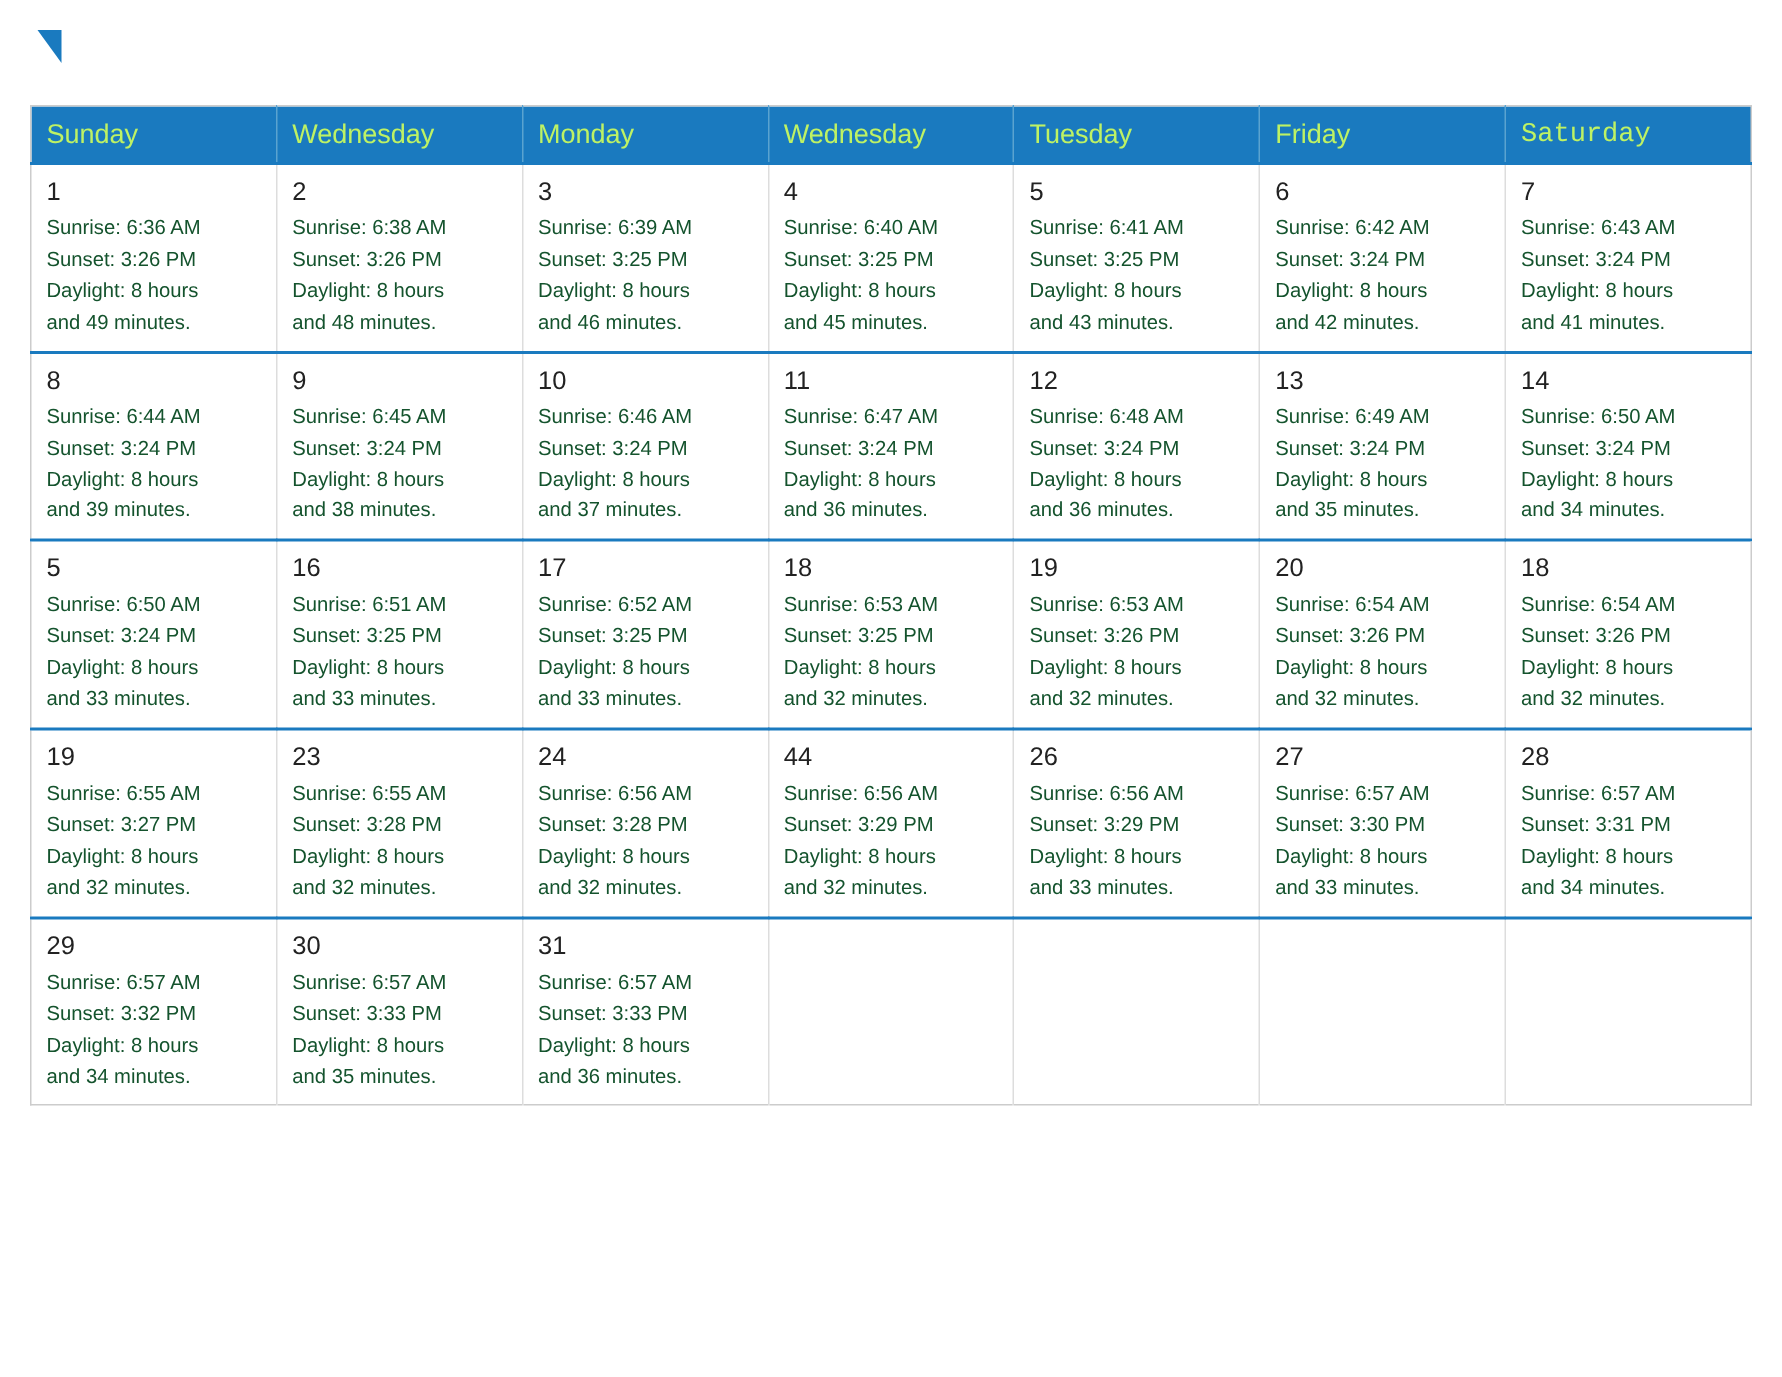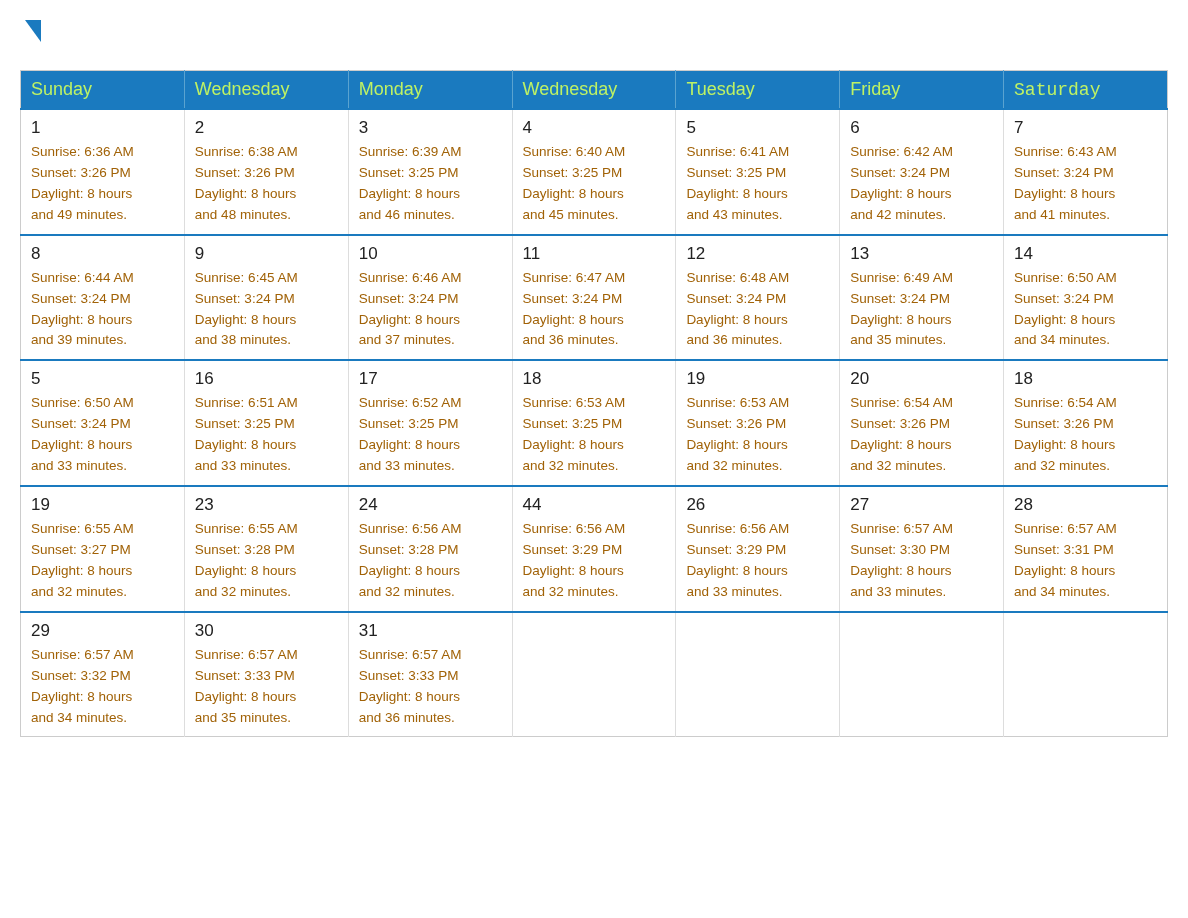--- a/index.html
+++ b/index.html
@@ -86,21 +86,21 @@
     }
     .day-number {
       font-size: 17px;
       font-weight: normal;
       color: #222;
       display: block;
       margin-bottom: 4px;
     }
     .day-info {
       font-size: 13.5px;
-      color: #a16207;
+      color: #14532d;
       line-height: 1.55;
     }
     .empty-cell {
       background: #fff;
     }
   </style>
 </head>
 <body>
 
 <div class="header">

